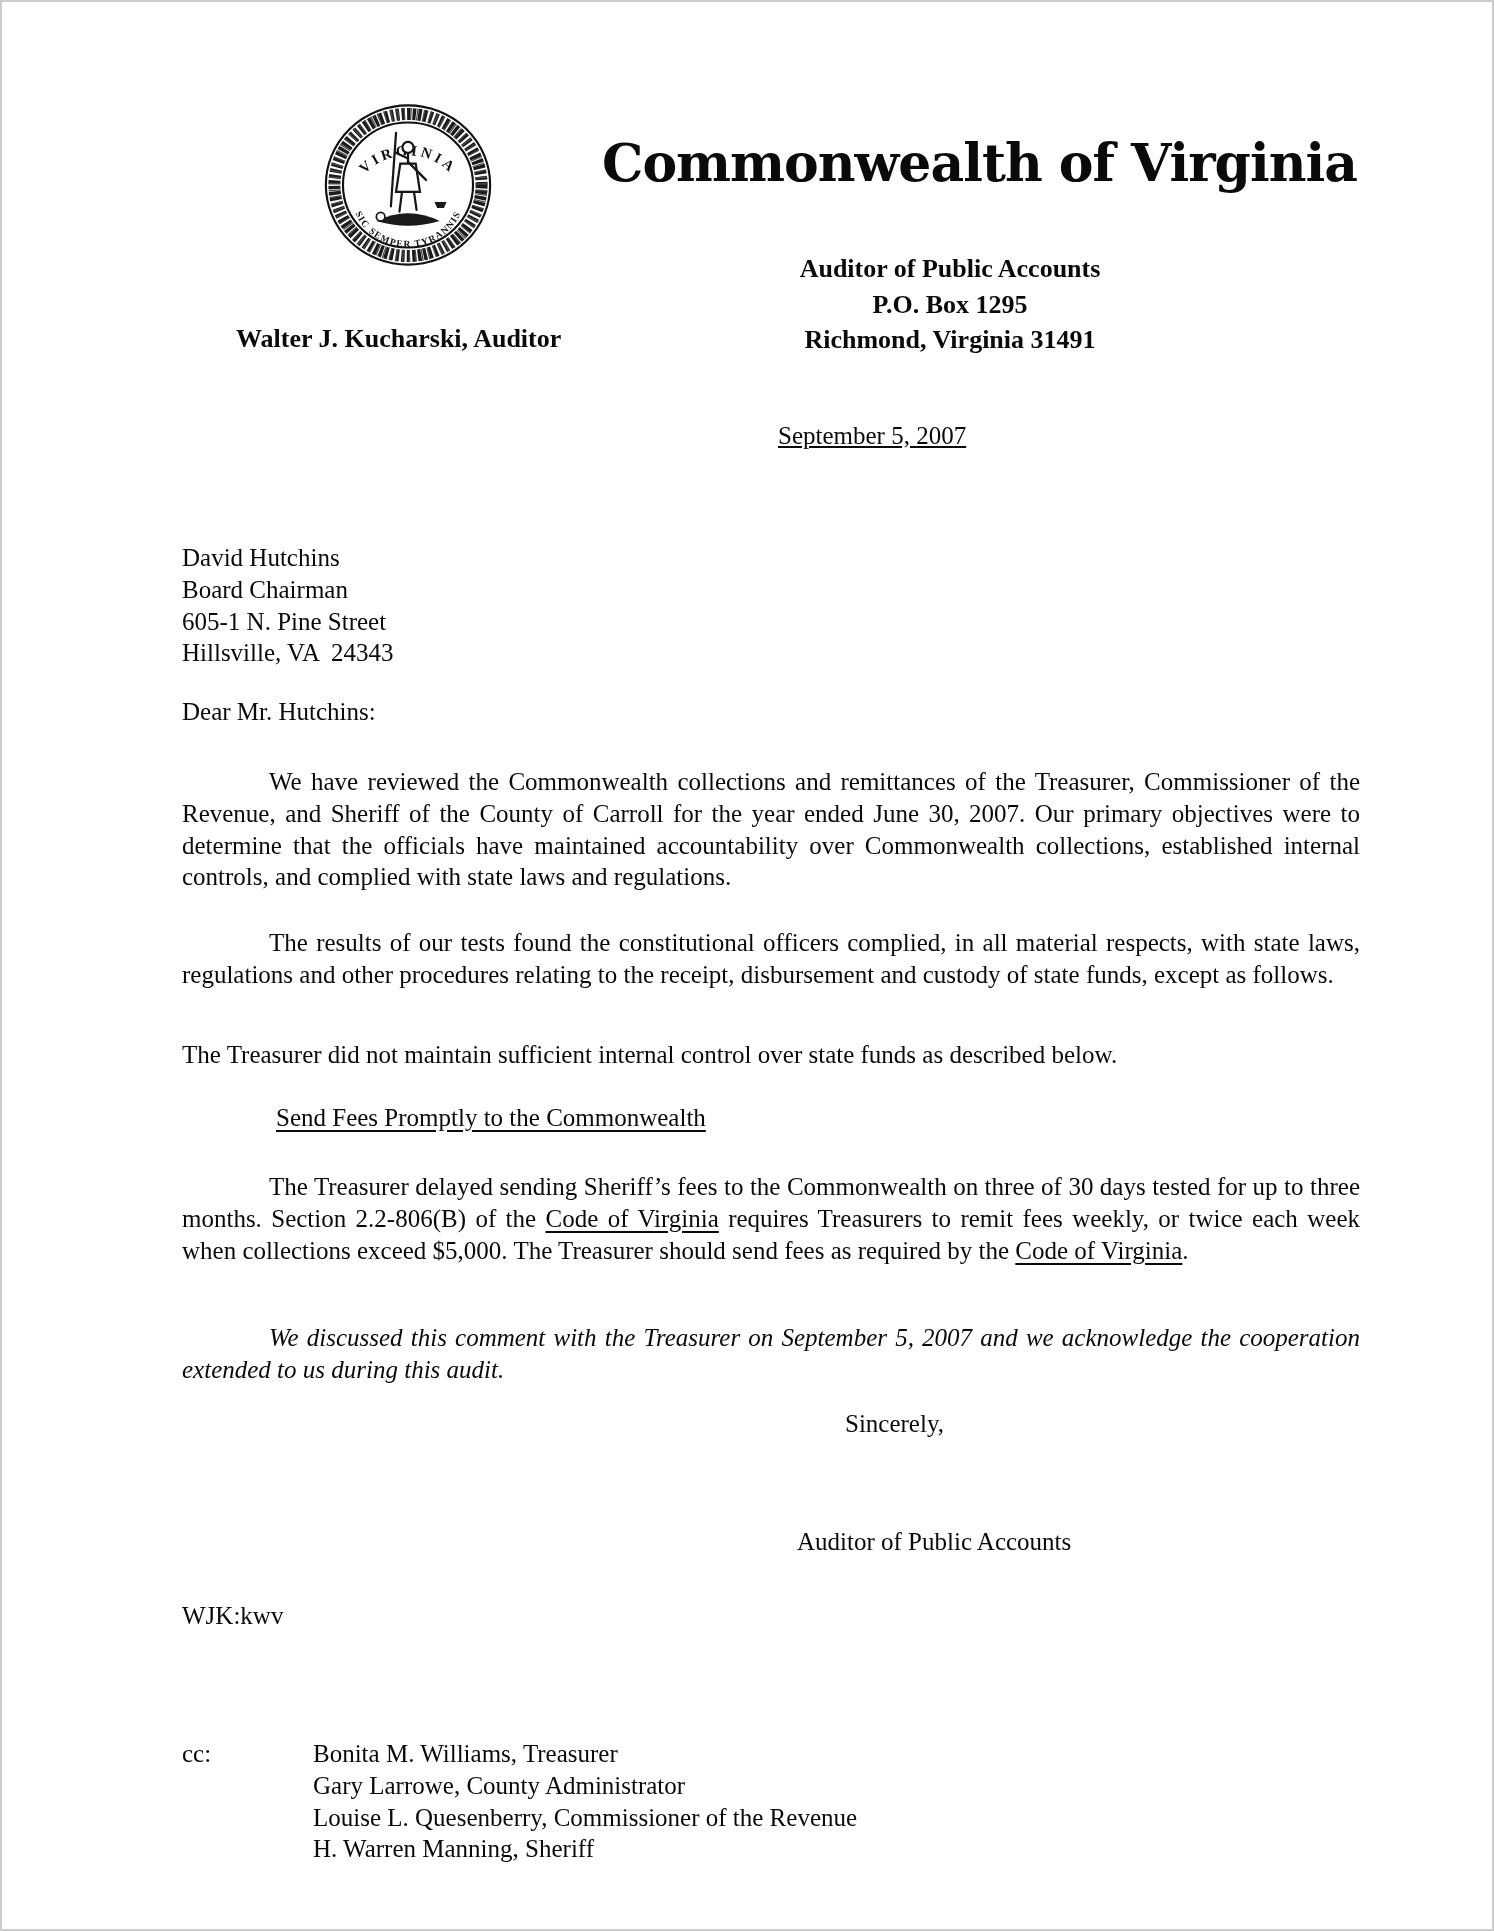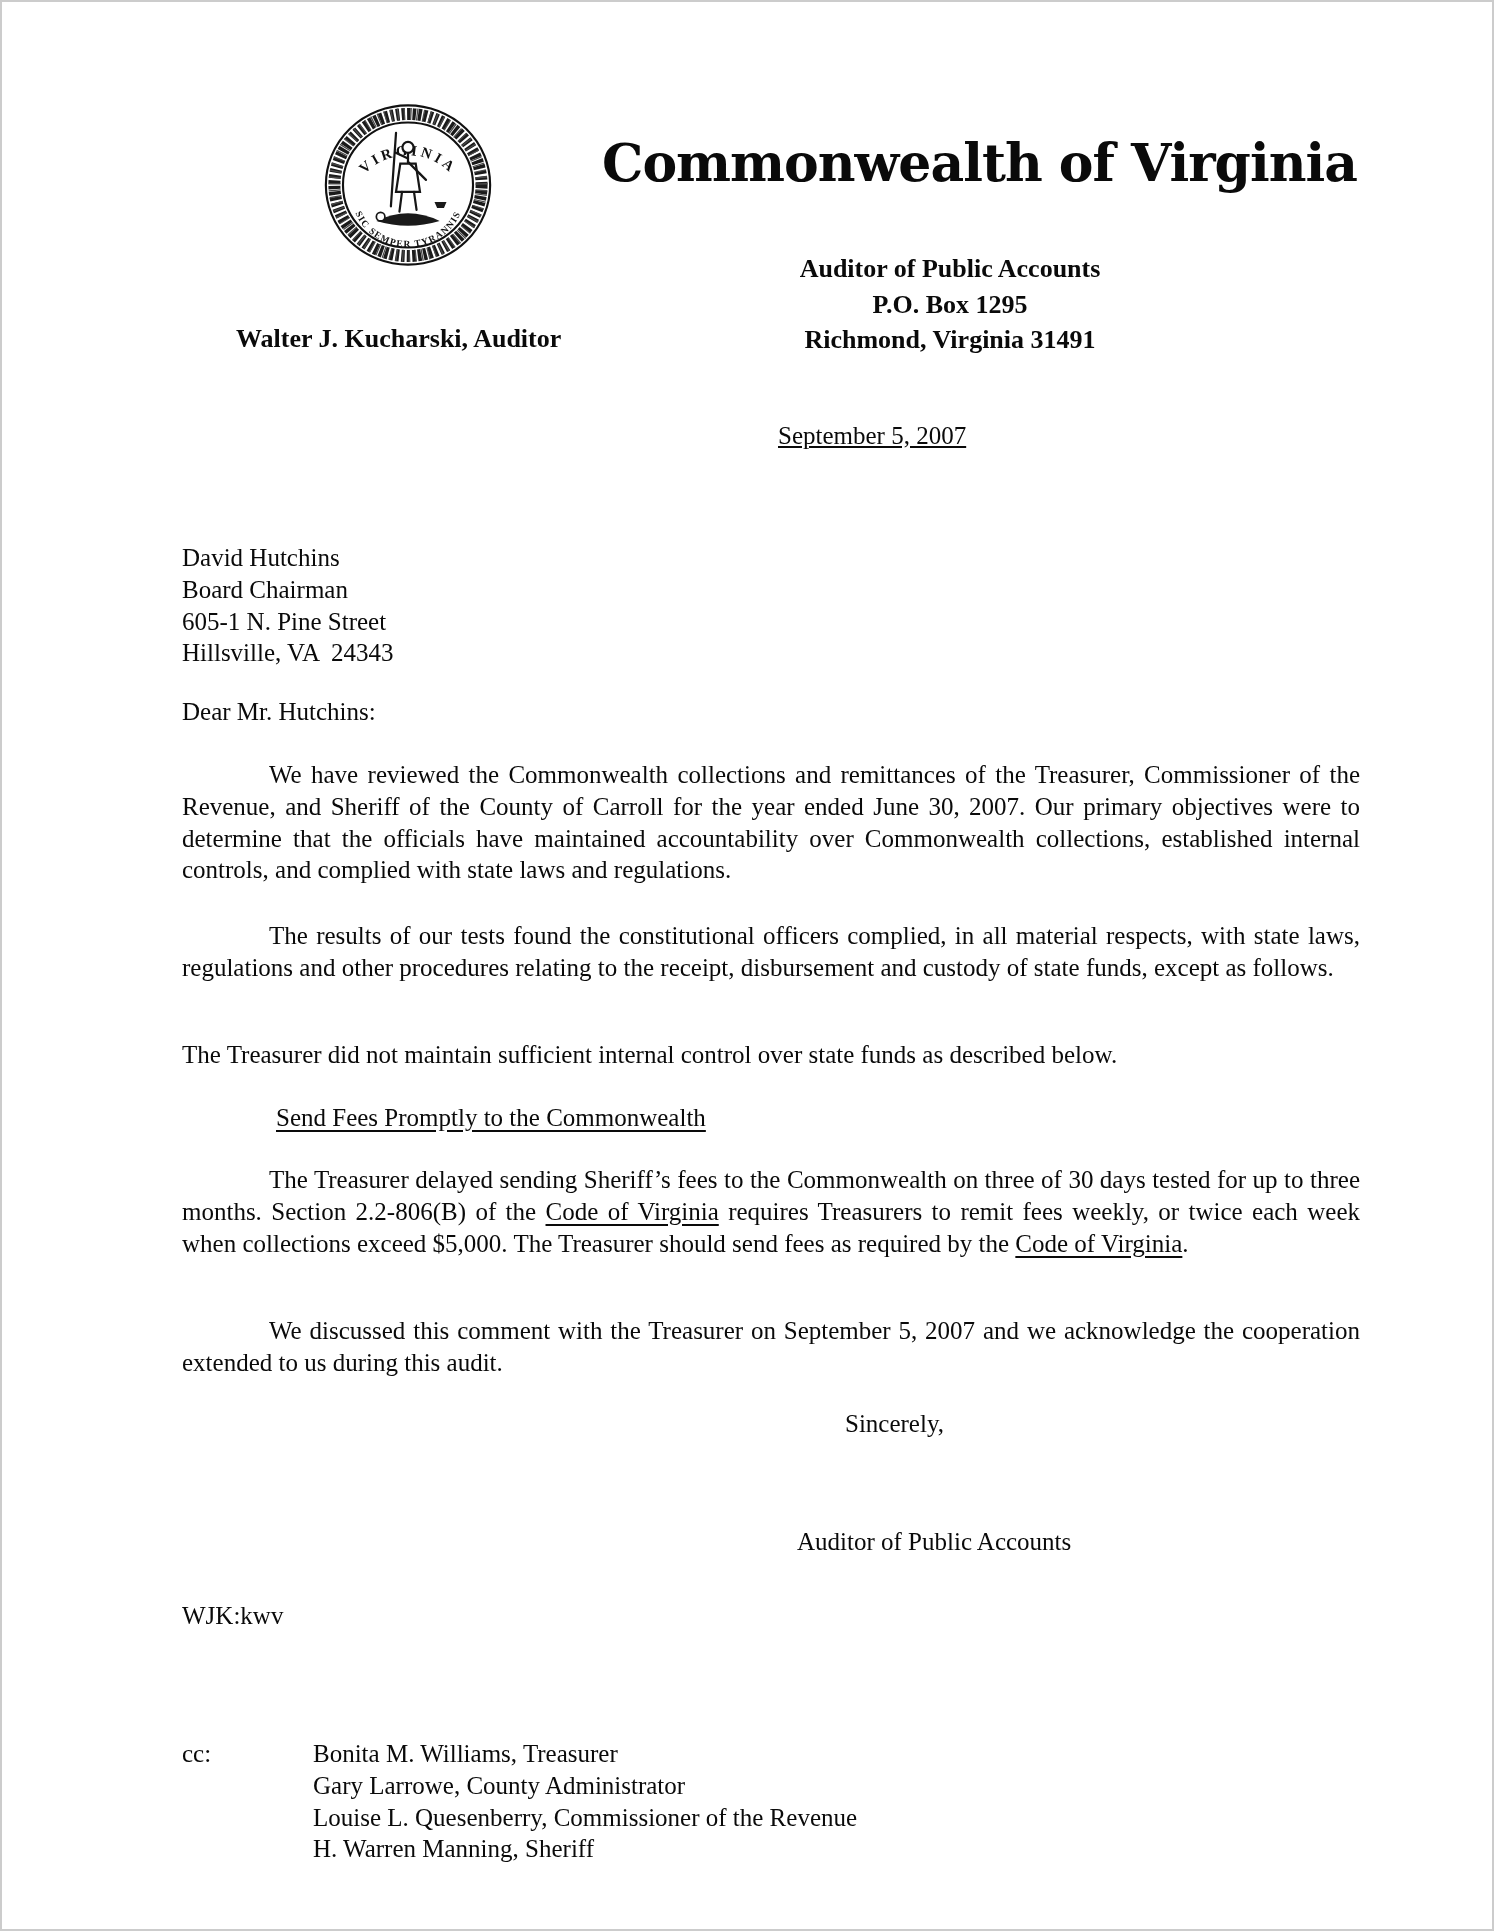--- a/index.html
+++ b/index.html
@@ -48,31 +48,31 @@
   .body-text{font-size:25px;line-height:31.8px;}
   .date-line{left:776px;top:418px;text-decoration:underline;}
   .recipient-block{left:180px;top:540px;white-space:pre;}
   .salutation{left:180px;top:694px;white-space:pre;}
 
   .para{
     left:180px;width:1178px;
     text-align:justify;
     text-justify:inter-word;
   }
-  .para.indent{text-indent:87px;}
+  .para.indent{text-indent:87px;margin-top:7px;}
   .p1{top:757px;}
   .p2{top:918px;}
   .p3{top:1037px;text-align:left;}
   .finding-heading{
     left:274px;top:1100px;
     text-decoration:underline;
     text-underline-offset:4px;
   }
   .p4{top:1162px;}
-  .p5{top:1313px;}
+  .p5{top:1313px;font-style:italic;}
   .u{text-decoration:underline;text-underline-offset:4px;}
 
   .closing{left:795px;top:1406px;margin-left:48px;}
   .signature-title{left:795px;top:1524px;}
   .reference-initials{left:180px;top:1598px;}
 
   .cc-block{left:180px;top:1736px;display:flex;gap:44px;}
   .cc-label{width:87px;flex:0 0 87px;}
   .cc-list{flex:1;}
   .cc-item{white-space:pre;}

